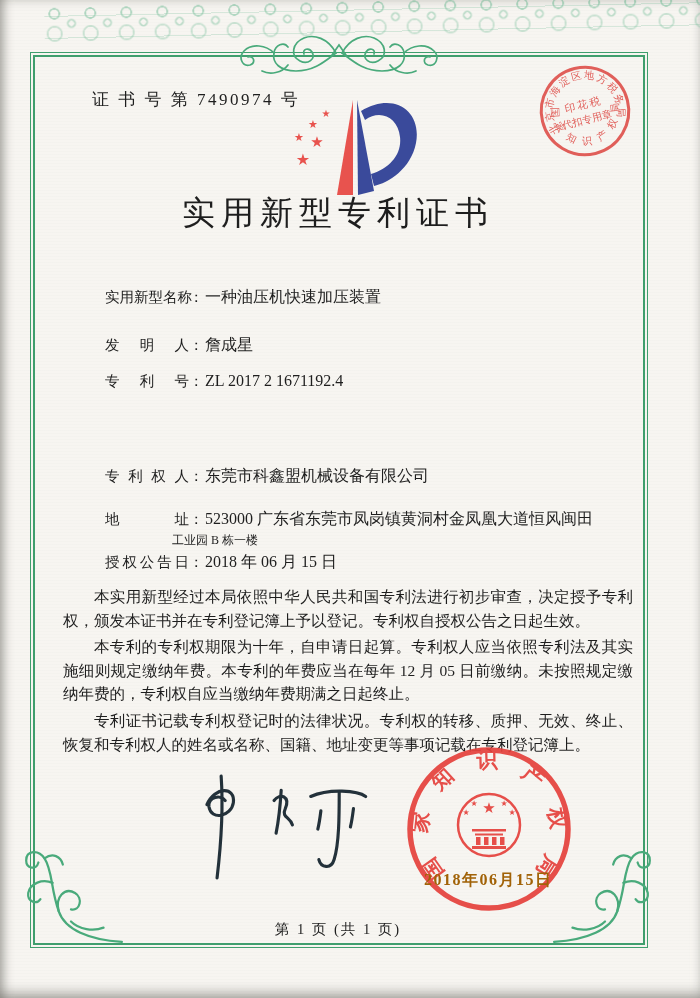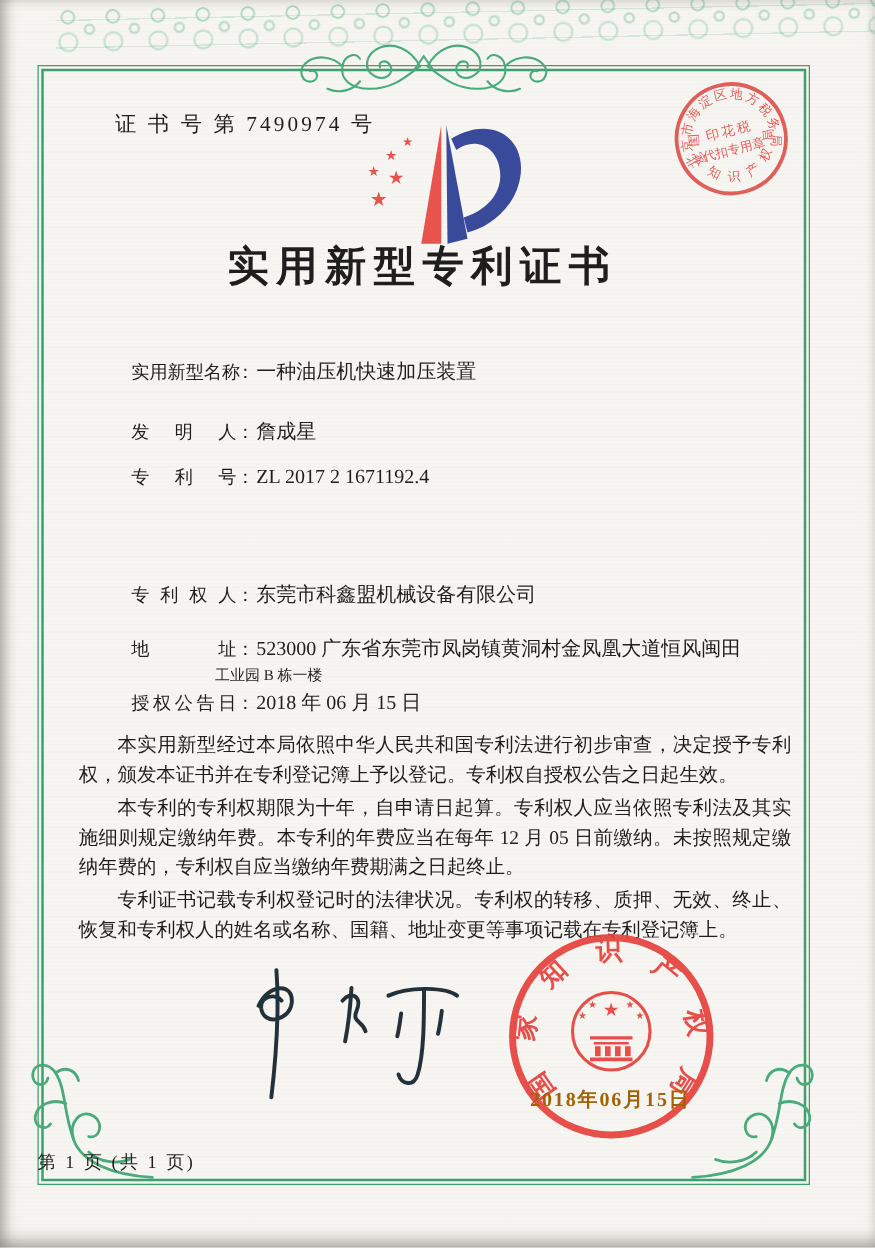--- a/index.html
+++ b/index.html
@@ -23,35 +23,35 @@
         background-size:36px 44px,36px 44px,36px 44px,auto;}
   
   .frame{position:absolute;left:30px;top:52px;width:616px;height:894px;
          border:1px solid #3f9e6d;}
   .frame::before{content:"";position:absolute;inset:2px;border:2.5px solid #3f9e6d;}
   .orn{position:absolute;pointer-events:none;}
   
   .cert-no{position:absolute;left:92px;top:88px;font-size:17px;letter-spacing:2.5px;font-weight:500;}
   .logo{position:absolute;left:276px;top:95px;}
   .title{position:absolute;left:30px;top:191px;width:616px;text-align:center;
-         font-size:33px;font-weight:bold;letter-spacing:6px;}
+         font-size:33px;font-weight:normal;letter-spacing:6px;}
   .frow{position:absolute;left:72px;font-size:16px;font-weight:400;white-space:nowrap;margin-left:33px;}
   .flabel{display:inline-block;width:84px;font-size:14.5px;text-align:justify;text-align-last:justify;vertical-align:baseline;}
   .fcolon{display:inline-block;width:14px;font-size:14.5px;}
   .fval{margin-left:2px;}
   .addr2{position:absolute;left:172px;font-size:12px;font-weight:500;}
   .grant-no{position:absolute;left:362px;font-size:16px;font-weight:500;white-space:nowrap;}
   .grant-no .glabel{letter-spacing:4px;font-size:15px;}
   .bodytext{position:absolute;left:63px;top:585px;width:570px;font-size:15.5px;
             line-height:23.6px;text-align:justify;}
   .bodytext p{margin:0 0 3px 0;text-indent:2em;}
   .signer{position:absolute;left:84px;top:814px;font-size:17px;font-weight:500;line-height:29px;}
   .signature{position:absolute;left:168px;top:770px;}
   .seal-date{position:absolute;left:424px;top:870px;font-size:16px;font-weight:600;letter-spacing:1.5px;color:#a16207;}
-  .footer{position:absolute;left:30px;top:920px;width:616px;
+  .footer{position:absolute;left:30px;top:920px;width:616px;text-align:center;
           font-size:14.5px;letter-spacing:2px;}
   .stamp{position:absolute;}
 </style>
 </head>
 <body>
 
 <div class="photo">
   <div class="texture"></div>
   <div class="lace"></div>
 

